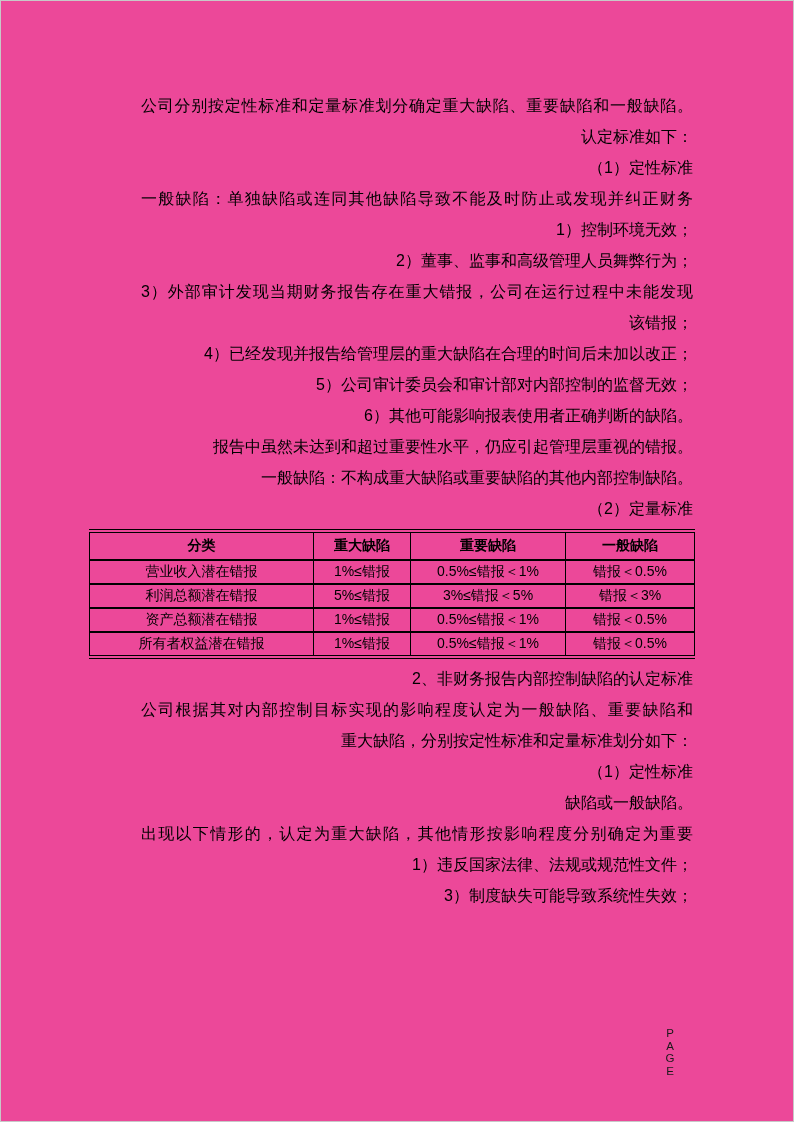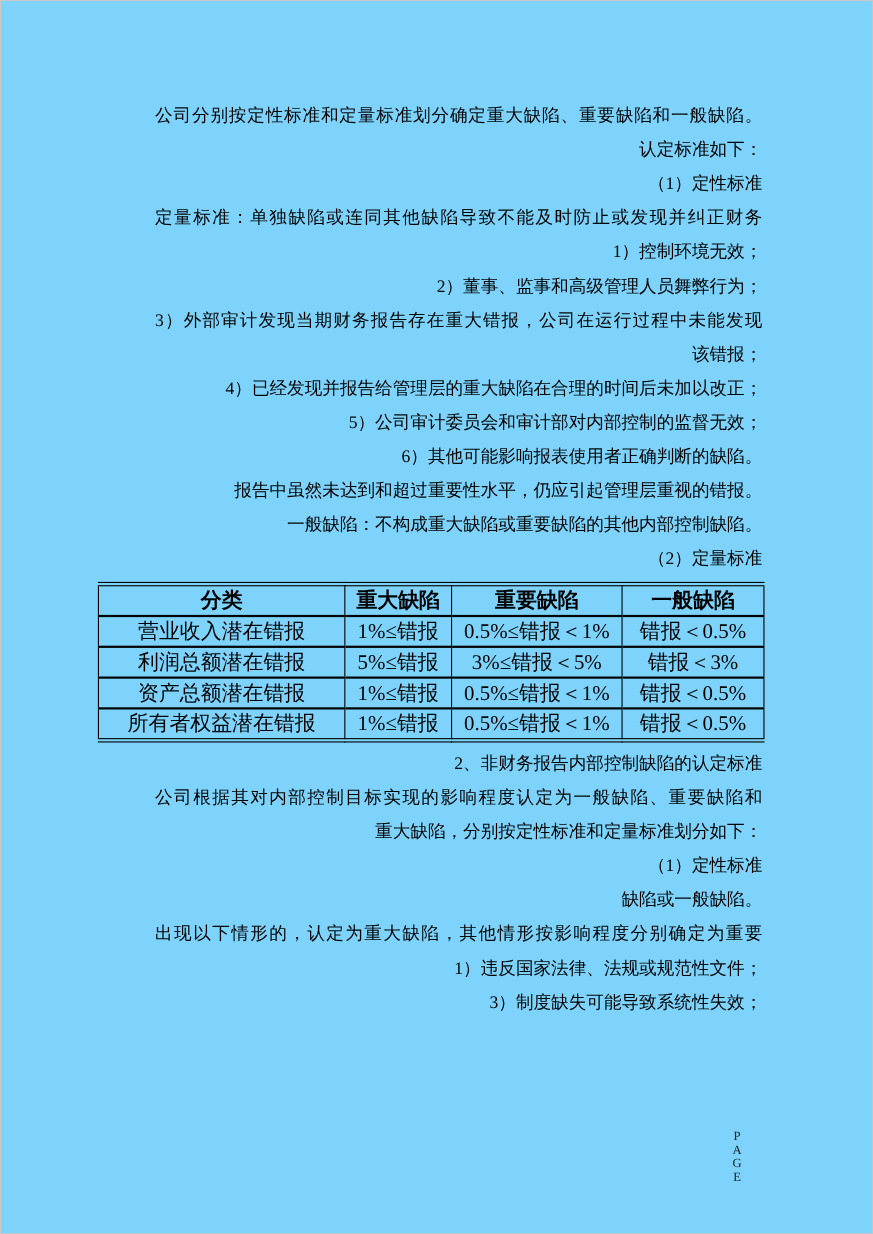--- a/index.html
+++ b/index.html
@@ -1,42 +1,42 @@
 <!DOCTYPE html>
 <html><head>
 <meta charset="utf-8">
 <style>
   html,body { margin:0; padding:0; background:#ffffff; }
   .page {
     position:relative;
     width:794px; height:1122px;
     box-sizing:border-box;
-    background:#7dd3fc;
+    background:#ec4899;
     border:1px solid #c8c8c8;
-    font-family:Liberation Serif, serif;
+    font-family:Liberation Sans, sans-serif;
     color:#000000;
     overflow:hidden;
   }
   .body-block {
     position:absolute;
     left:108px; top:89px;
     width:584px;
     font-size:16px;
     line-height:31px;
   }
   .line { display:block;text-align:right; }
   .line.ind { text-indent:32px; }
   .line.just { text-align:justify; text-align-last:justify; }
 
   table.qtable {
     border-collapse:collapse;
     table-layout:fixed;
     width:605px;
     margin:5px 12px 4px -20px;
-    font-size:19px;
+    font-size:14px;
     line-height:normal;
     border-top:4px double #000000;
     border-bottom:4px double #000000;
   }
   table.qtable th, table.qtable td {
     border-left:1px solid #000000;
     border-right:1px solid #000000;
     border-bottom:2px solid #000000;
     text-align:center;
     vertical-align:middle;
@@ -60,21 +60,21 @@
 </head>
 <body>
 
 <div class="page">
   <div class="body-block">
 
     <div id="before-table">
         <div class="line ind just">公司分别按定性标准和定量标准划分确定重大缺陷、重要缺陷和一般缺陷。</div>
         <div class="line">认定标准如下：</div>
         <div class="line ind">（1）定性标准</div>
-        <div class="line ind just">定量标准：单独缺陷或连同其他缺陷导致不能及时防止或发现并纠正财务</div>
+        <div class="line ind just">一般缺陷：单独缺陷或连同其他缺陷导致不能及时防止或发现并纠正财务</div>
         <div class="line ind">1）控制环境无效；</div>
         <div class="line ind">2）董事、监事和高级管理人员舞弊行为；</div>
         <div class="line ind just">3）外部审计发现当期财务报告存在重大错报，公司在运行过程中未能发现</div>
         <div class="line">该错报；</div>
         <div class="line ind">4）已经发现并报告给管理层的重大缺陷在合理的时间后未加以改正；</div>
         <div class="line ind">5）公司审计委员会和审计部对内部控制的监督无效；</div>
         <div class="line ind">6）其他可能影响报表使用者正确判断的缺陷。</div>
         <div class="line">报告中虽然未达到和超过重要性水平，仍应引起管理层重视的错报。</div>
         <div class="line ind">一般缺陷：不构成重大缺陷或重要缺陷的其他内部控制缺陷。</div>
         <div class="line ind">（2）定量标准</div>

